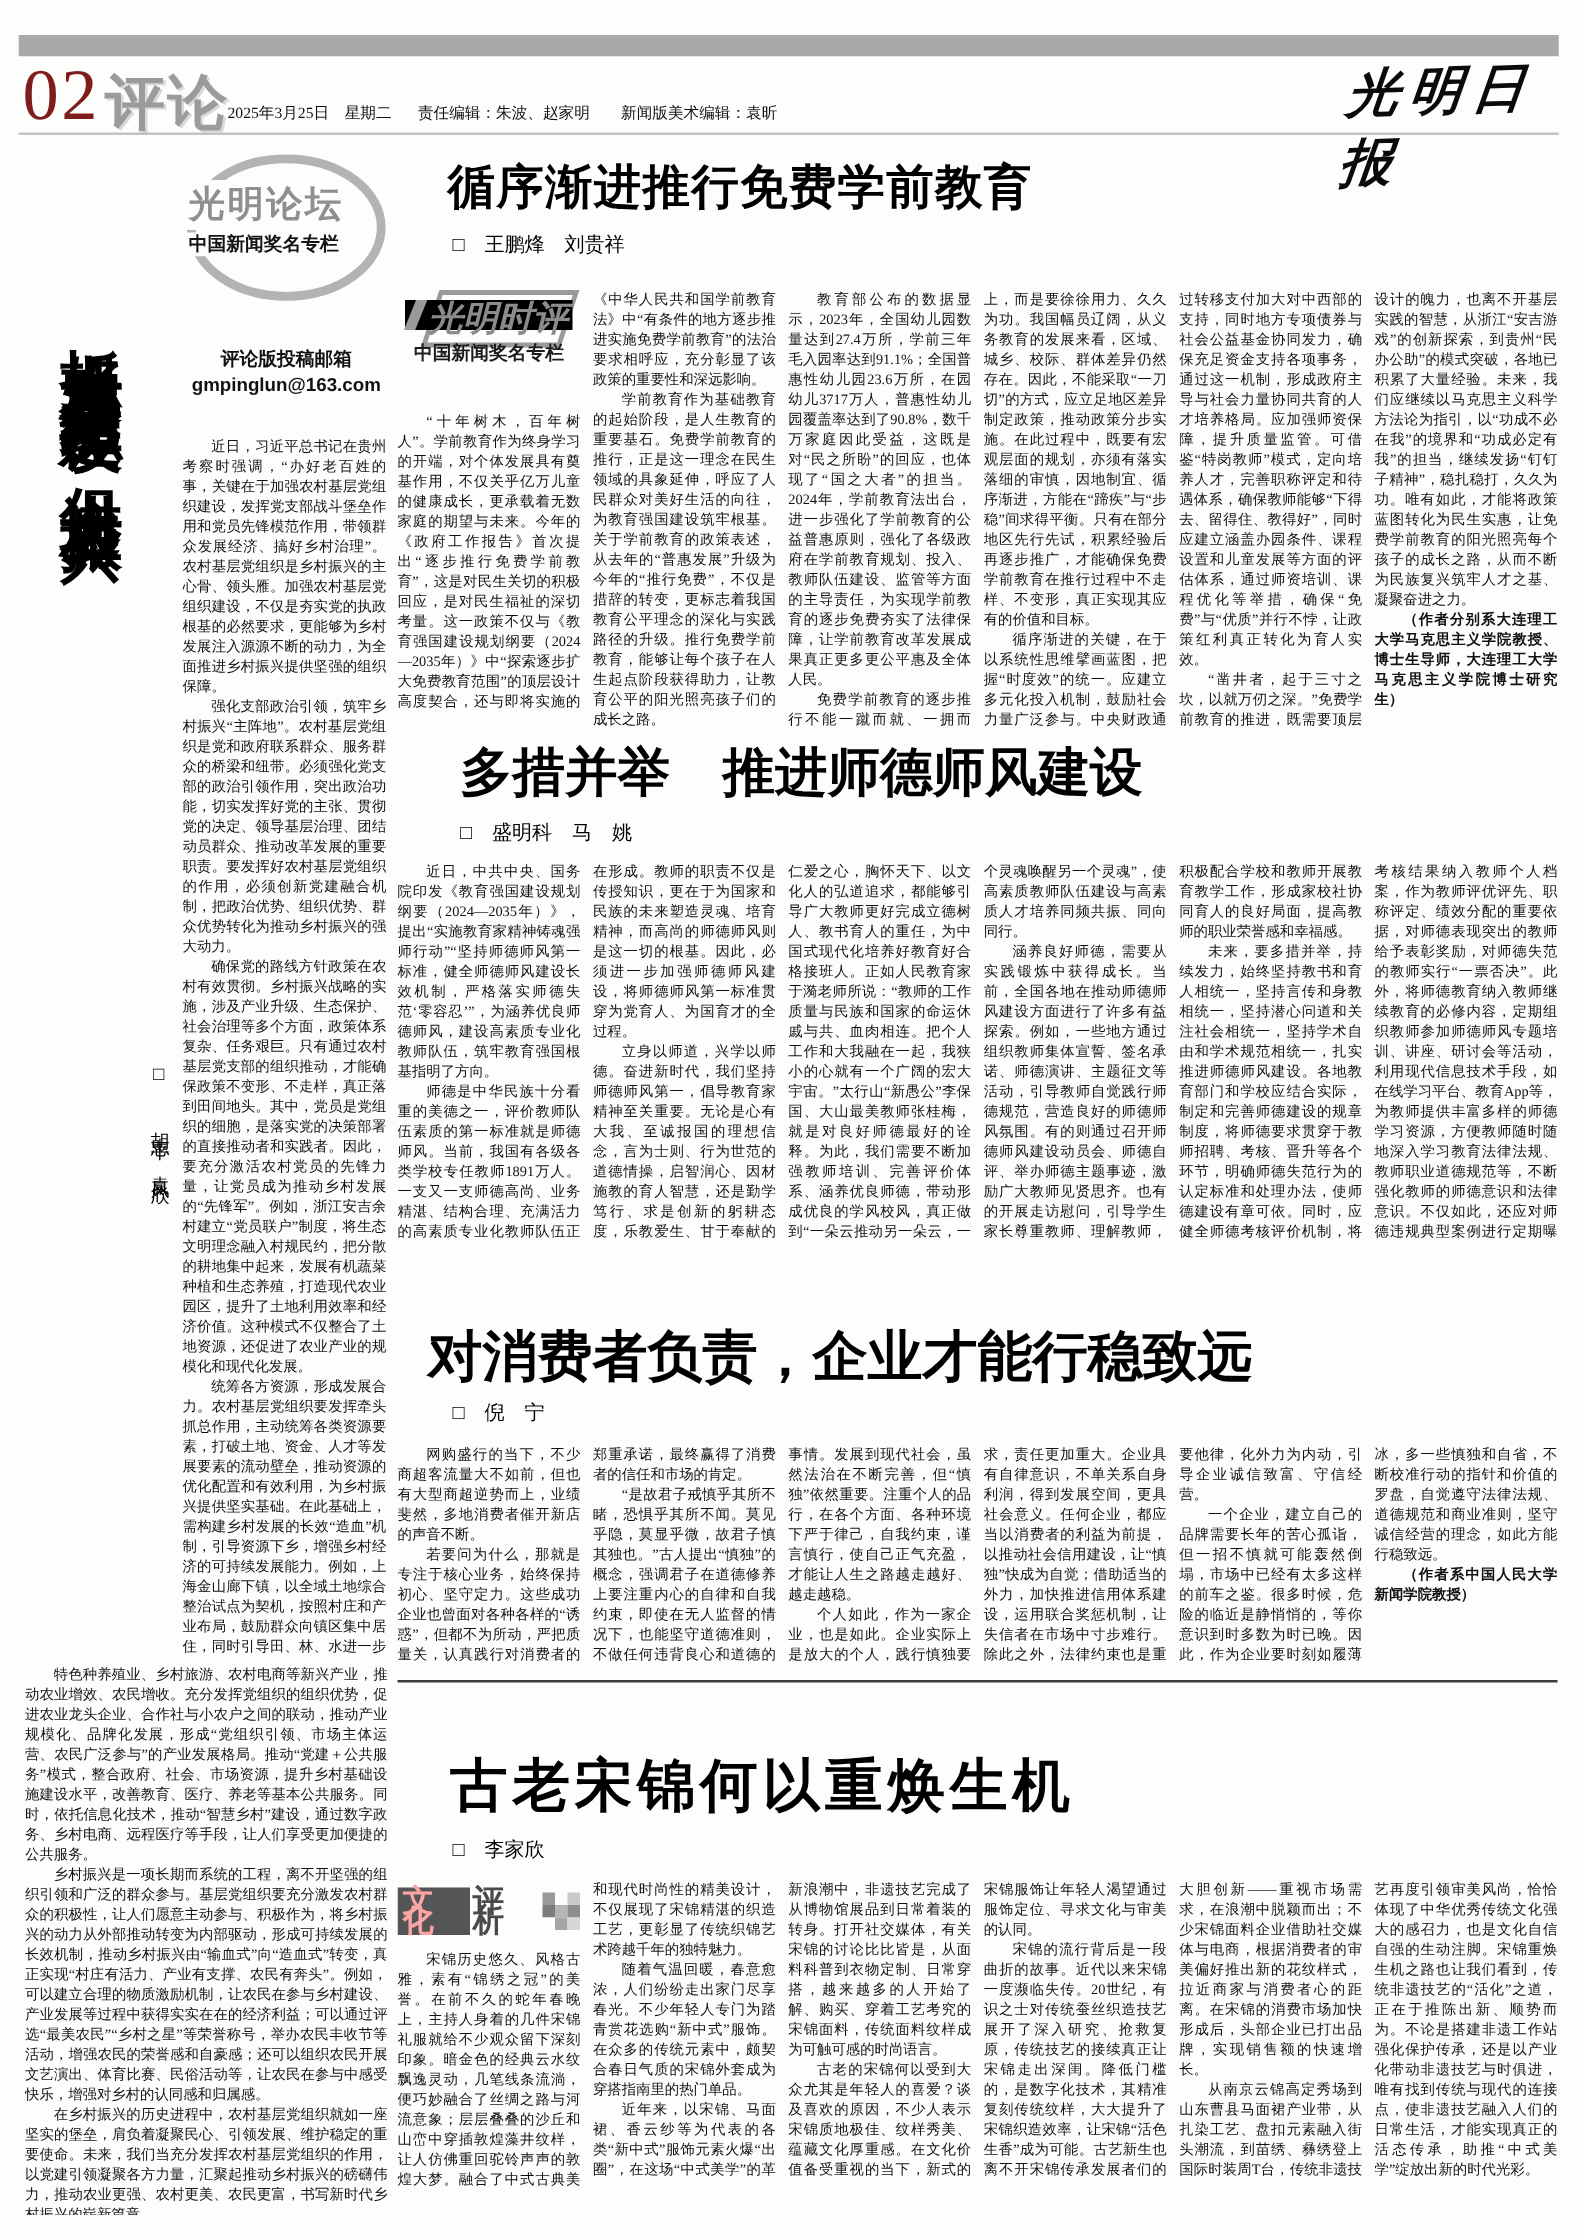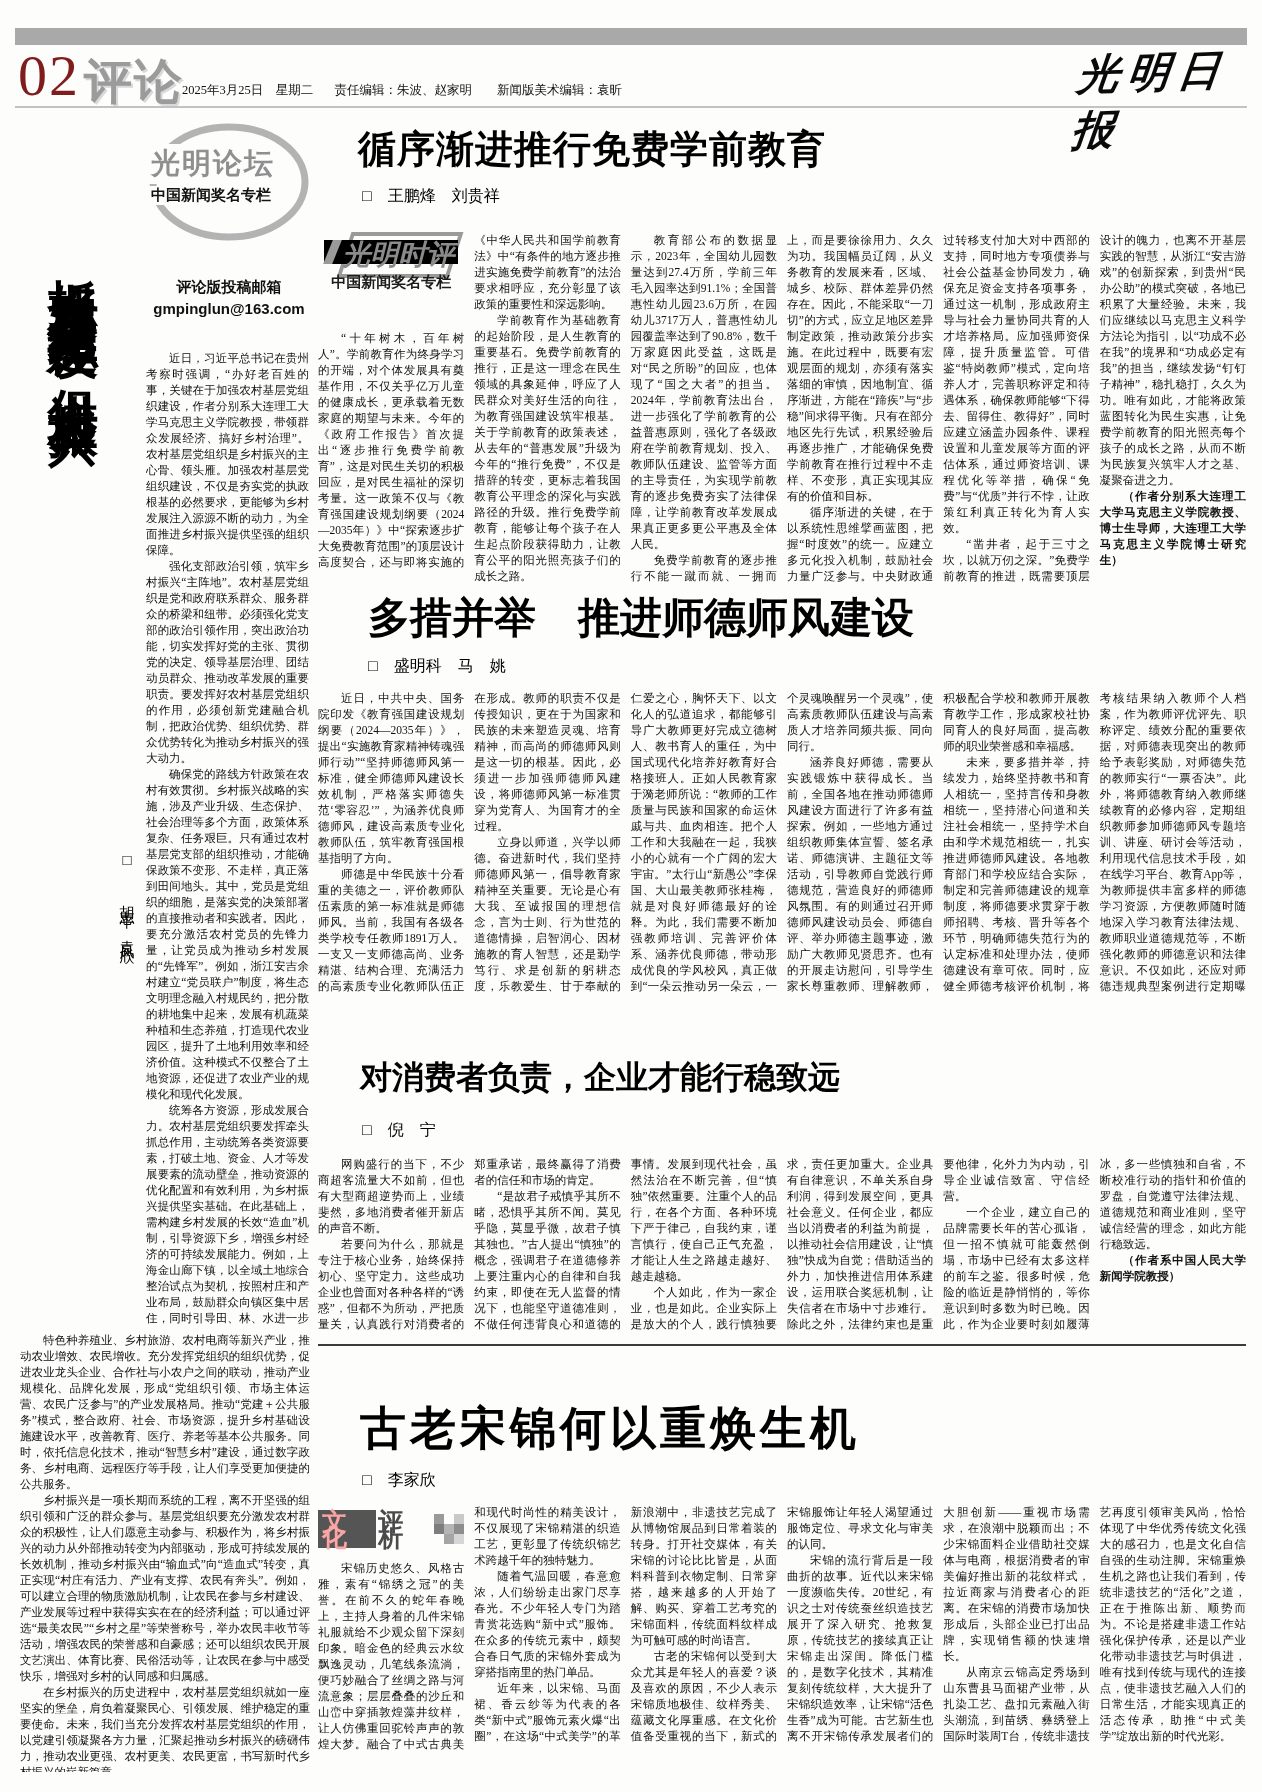--- a/index.html
+++ b/index.html
@@ -39,21 +39,21 @@
   
   .headline{font-weight:900;color:#000;white-space:nowrap;}
   .byline{font-size:16px;color:#000;}
   .cols6{column-count:6;column-gap:10px;}
   .a1-title{left:358px;top:124px;font-size:38px;letter-spacing:1px;}
   .a1-authors{left:362px;top:186px;}
   .a1-body{left:318px;top:232px;width:928px;height:352px;}
   .a2-title{left:368px;top:590px;font-size:42px;}
   .a2-authors{left:368px;top:656px;}
   .a2-body{left:318px;top:690px;width:928px;height:316px;}
-  .a3-title{left:360px;top:1056px;font-size:32px;}
+  .a3-title{left:342px;top:1056px;font-size:44px;}
   .a3-authors{left:362px;top:1120px;}
   .a3-body{left:318px;top:1156px;width:928px;height:176px;}
   .divider34{left:318px;top:1344px;width:928px;height:2px;background:#3c3c3c;}
   .a4-title{left:360px;top:1398px;font-size:46px;letter-spacing:4px;}
   .a4-authors{left:362px;top:1470px;}
   .a4-body{left:318px;top:1504px;width:928px;height:286px;}
   
   .shiping-logo{position:relative;height:94px;text-align:center;margin-bottom:4px;break-inside:avoid;}
   .sp-frame{position:absolute;right:8px;top:0;width:104px;height:38px;border:4px solid #9a9a9a;transform:skewX(-18deg);}
   .sp-text{position:relative;display:inline-block;margin-top:8px;padding:0 4px;background:#000000;
@@ -97,21 +97,21 @@
   </svg>
   <div class="forum-title">光明论坛</div><br>
   <div class="forum-sub">中国新闻奖名专栏</div>
 </div>
 <div class="abs mailbox">
   <div class="mail-label">评论版投稿邮箱</div>
   <div class="mail-addr">gmpinglun@163.com</div>
 </div>
 
 <div class="abs body-text left-col-body">
-    <p>近日，习近平总书记在贵州考察时强调，“办好老百姓的事，关键在于加强农村基层党组织建设，作者分别系大连理工大学马克思主义学院教授，带领群众发展经济、搞好乡村治理”。农村基层党组织是乡村振兴的主心骨、领头雁。加强农村基层党组织建设，不仅是夯实党的执政根基的必然要求，更能够为乡村发展注入源源不断的动力，为全面推进乡村振兴提供坚强的组织保障。</p>
+    <p>近日，习近平总书记在贵州考察时强调，“办好老百姓的事，关键在于加强农村基层党组织建设，发挥党支部战斗堡垒作用和党员先锋模范作用，带领群众发展经济、搞好乡村治理”。农村基层党组织是乡村振兴的主心骨、领头雁。加强农村基层党组织建设，不仅是夯实党的执政根基的必然要求，更能够为乡村发展注入源源不断的动力，为全面推进乡村振兴提供坚强的组织保障。</p>
     <p>强化支部政治引领，筑牢乡村振兴“主阵地”。农村基层党组织是党和政府联系群众、服务群众的桥梁和纽带。必须强化党支部的政治引领作用，突出政治功能，切实发挥好党的主张、贯彻党的决定、领导基层治理、团结动员群众、推动改革发展的重要职责。要发挥好农村基层党组织的作用，必须创新党建融合机制，把政治优势、组织优势、群众优势转化为推动乡村振兴的强大动力。</p>
     <p>确保党的路线方针政策在农村有效贯彻。乡村振兴战略的实施，涉及产业升级、生态保护、社会治理等多个方面，政策体系复杂、任务艰巨。只有通过农村基层党支部的组织推动，才能确保政策不变形、不走样，真正落到田间地头。其中，党员是党组织的细胞，是落实党的决策部署的直接推动者和实践者。因此，要充分激活农村党员的先锋力量，让党员成为推动乡村发展的“先锋军”。例如，浙江安吉余村建立“党员联户”制度，将生态文明理念融入村规民约，把分散的耕地集中起来，发展有机蔬菜种植和生态养殖，打造现代农业园区，提升了土地利用效率和经济价值。这种模式不仅整合了土地资源，还促进了农业产业的规模化和现代化发展。</p>
     <p>统筹各方资源，形成发展合力。农村基层党组织要发挥牵头抓总作用，主动统筹各类资源要素，打破土地、资金、人才等发展要素的流动壁垒，推动资源的优化配置和有效利用，为乡村振兴提供坚实基础。在此基础上，需构建乡村发展的长效“造血”机制，引导资源下乡，增强乡村经济的可持续发展能力。例如，上海金山廊下镇，以全域土地综合整治试点为契机，按照村庄和产业布局，鼓励群众向镇区集中居住，同时引导田、林、水进一步集聚连片，提升田园风貌。通过这种土地资源整合，优化了乡村空间布局，为乡村产业融合发展创造了条件。</p>
   </div>
 <div class="abs body-text left-bottom-body">
   <div>
       <p>特色种养殖业、乡村旅游、农村电商等新兴产业，推动农业增效、农民增收。充分发挥党组织的组织优势，促进农业龙头企业、合作社与小农户之间的联动，推动产业规模化、品牌化发展，形成“党组织引领、市场主体运营、农民广泛参与”的产业发展格局。推动“党建＋公共服务”模式，整合政府、社会、市场资源，提升乡村基础设施建设水平，改善教育、医疗、养老等基本公共服务。同时，依托信息化技术，推动“智慧乡村”建设，通过数字政务、乡村电商、远程医疗等手段，让人们享受更加便捷的公共服务。</p>
       <p>乡村振兴是一项长期而系统的工程，离不开坚强的组织引领和广泛的群众参与。基层党组织要充分激发农村群众的积极性，让人们愿意主动参与、积极作为，将乡村振兴的动力从外部推动转变为内部驱动，形成可持续发展的长效机制，推动乡村振兴由“输血式”向“造血式”转变，真正实现“村庄有活力、产业有支撑、农民有奔头”。例如，可以建立合理的物质激励机制，让农民在参与乡村建设、产业发展等过程中获得实实在在的经济利益；可以通过评选“最美农民”“乡村之星”等荣誉称号，举办农民丰收节等活动，增强农民的荣誉感和自豪感；还可以组织农民开展文艺演出、体育比赛、民俗活动等，让农民在参与中感受快乐，增强对乡村的认同感和归属感。</p>
       <p>在乡村振兴的历史进程中，农村基层党组织就如一座坚实的堡垒，肩负着凝聚民心、引领发展、维护稳定的重要使命。未来，我们当充分发挥农村基层党组织的作用，以党建引领凝聚各方力量，汇聚起推动乡村振兴的磅礴伟力，推动农业更强、农村更美、农民更富，书写新时代乡村振兴的崭新篇章。</p>
     </div>

